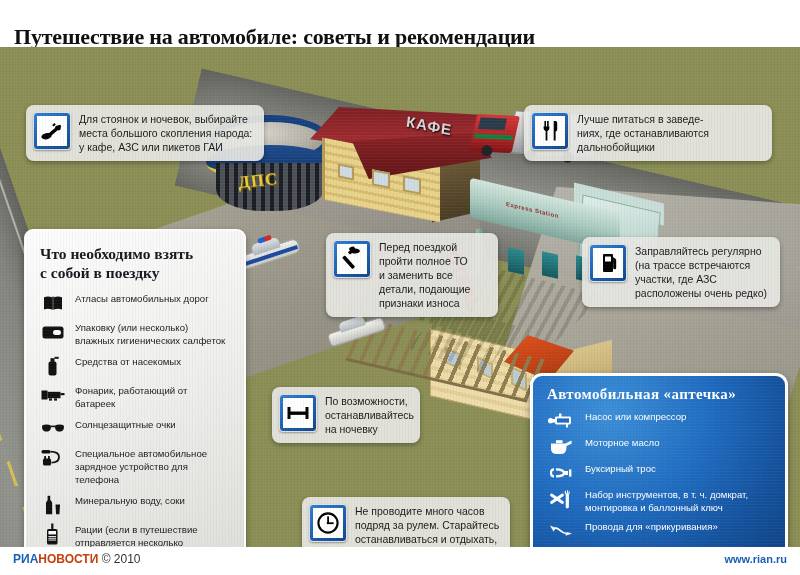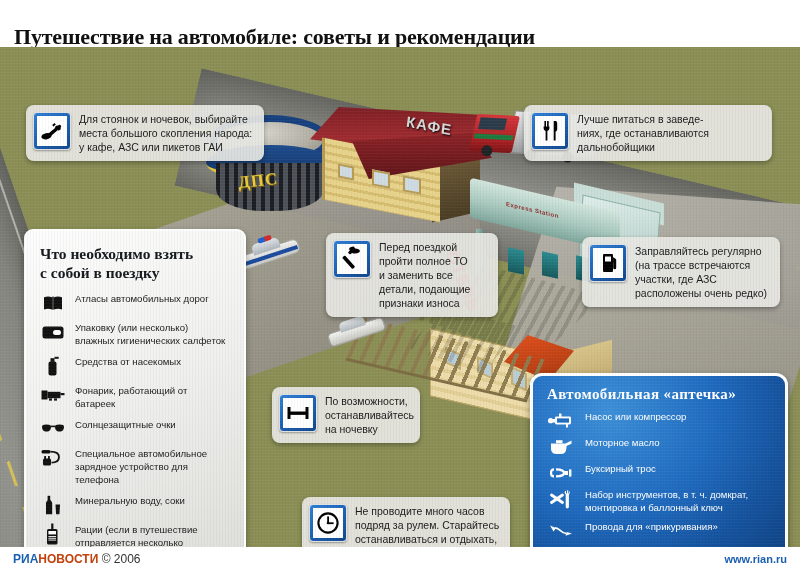--- a/index.html
+++ b/index.html
@@ -770,17 +770,17 @@
           </svg>
         </div>
         <div class="lb">Провода для «прикуривания»</div>
       </div>
 
     </div>
 
   </div>
 
   <div id="footer">
-    <div id="brand"><span class="ria">РИА</span><span class="novosti">НОВОСТИ</span><span class="copy"> © 2006</span></div>
+    <div id="brand"><span class="ria">РИА</span><span class="novosti">НОВОСТИ</span><span class="copy"> © 2010</span></div>
     <div id="site">www.rian.ru</div>
   </div>
 
 </div>
 
 </body></html>

